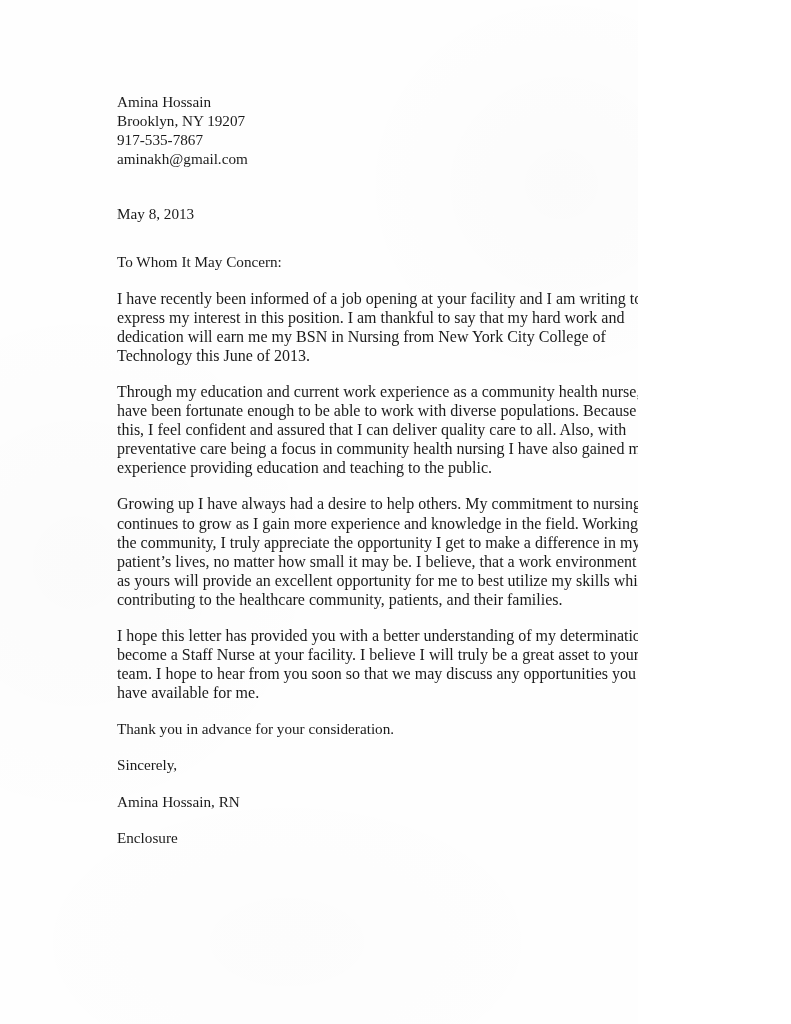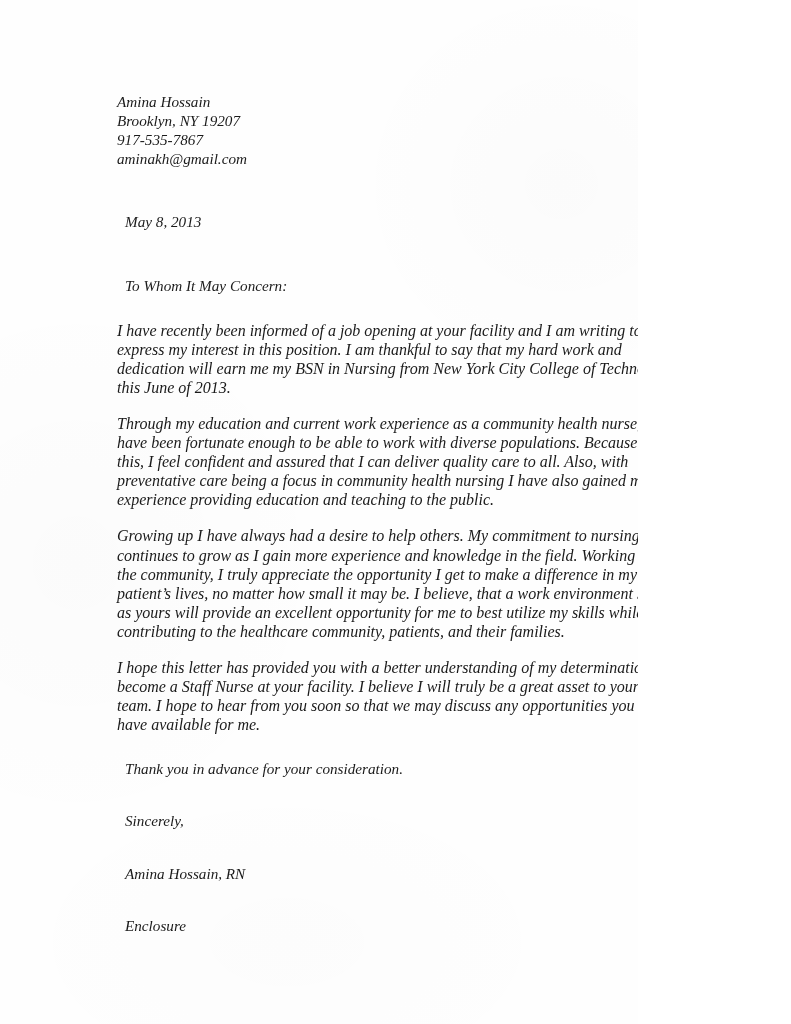--- a/index.html
+++ b/index.html
@@ -11,21 +11,20 @@
     font-family: "Liberation Serif", "DejaVu Serif", serif;
     color: #1a1a1a;
   }
   #page {
     position: relative;
     width: 638px;
     height: 1024px;
     background: #fefefe;
     overflow: hidden;
     box-sizing: border-box;
-    font-style: italic;
   }
   
   #page::before {
     content: "";
     position: absolute;
     inset: 0;
     background:
       radial-gradient(ellipse 60% 40% at 12% 55%, rgba(0,0,0,0.012), rgba(0,0,0,0) 70%),
       radial-gradient(ellipse 50% 30% at 88% 18%, rgba(0,0,0,0.010), rgba(0,0,0,0) 70%),
       radial-gradient(ellipse 70% 25% at 45% 92%, rgba(0,0,0,0.008), rgba(0,0,0,0) 70%);
@@ -49,21 +48,21 @@
   .para {
     font-size: 16px;
     line-height: 19.1px;
     text-align: left;
     margin: 0;
     hyphens: none;
   }
   .single {
     font-size: 15.2px;
     line-height: 19.1px;
-    margin: 8px;
+    margin: 0;
     white-space: nowrap;
   }
 </style>
 </head>
 <body>
 
 <div id="page">
   <div id="letter">
 
     <div class="sender-block">

